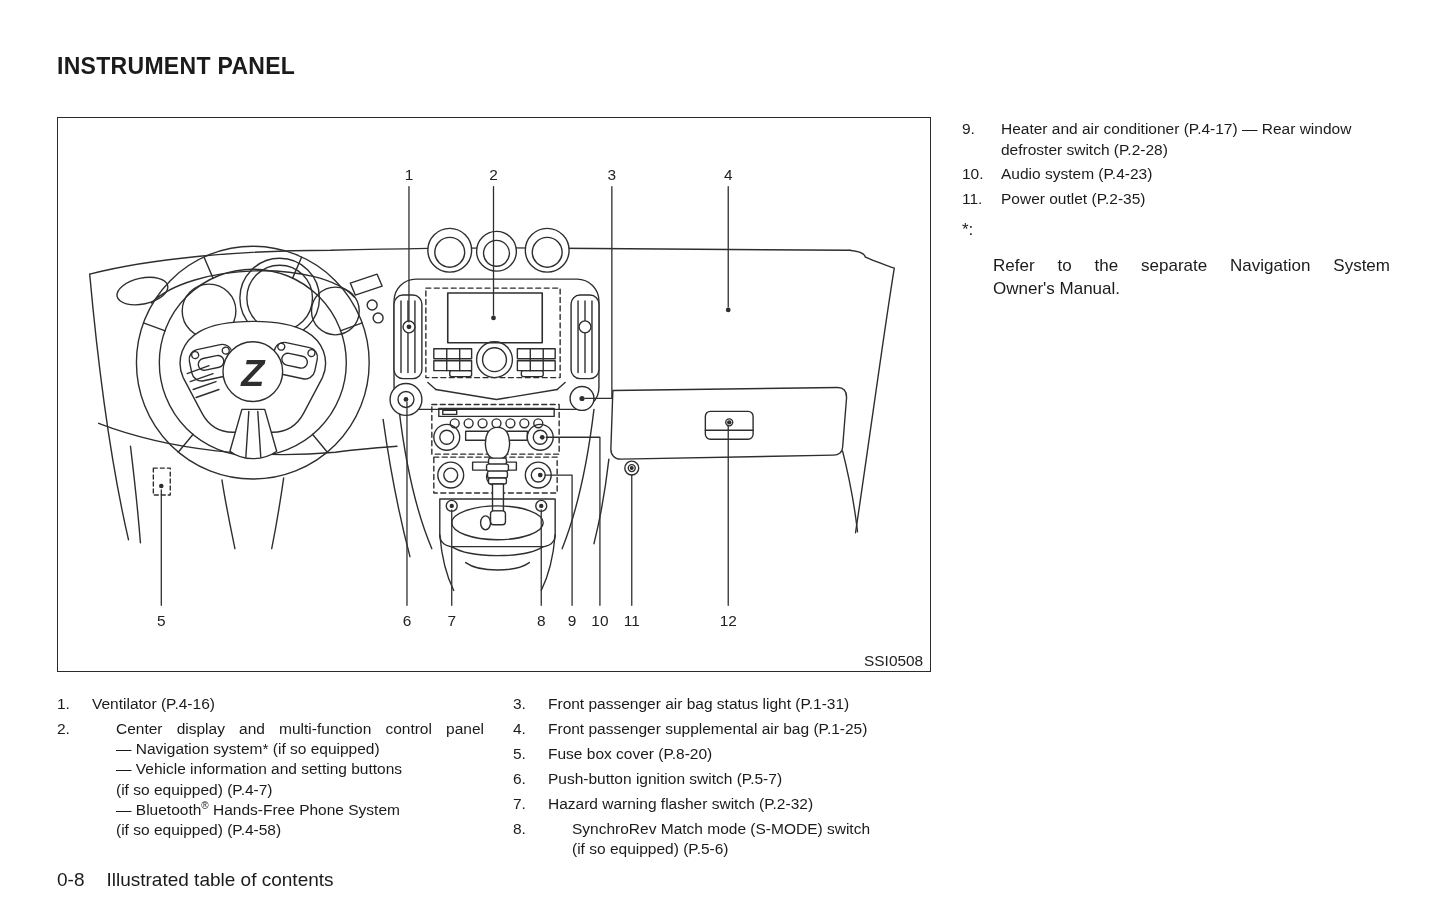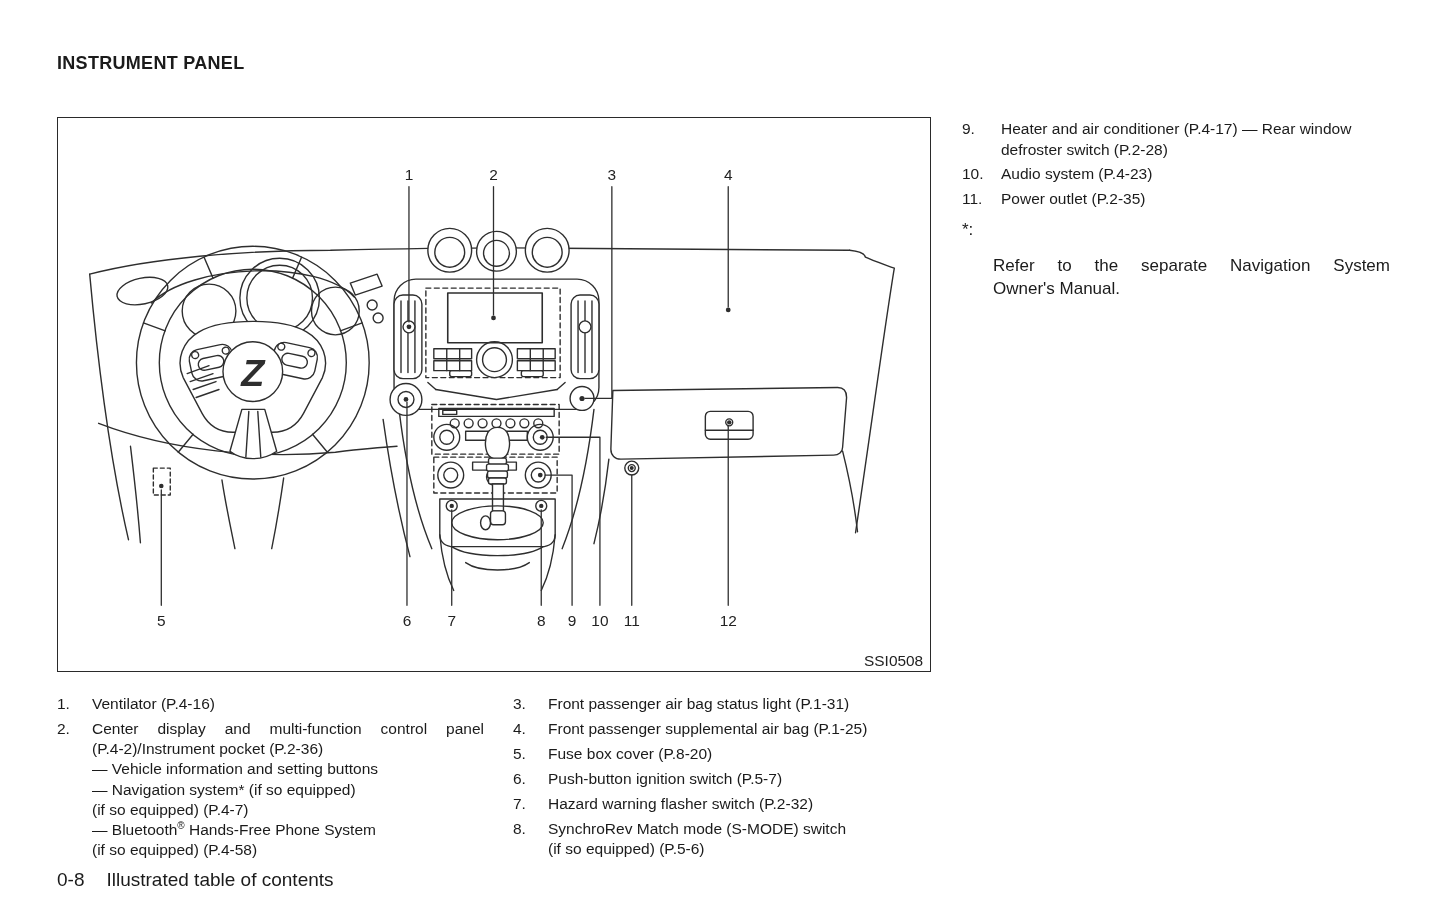--- a/index.html
+++ b/index.html
@@ -3,41 +3,41 @@
 <meta charset="utf-8">
 <style>
   html,body{margin:0;padding:0;}
   body{
     width:1445px;height:915px;background:#ffffff;position:relative;
     font-family:"Liberation Sans", sans-serif;color:#1b1b1b;
     -webkit-font-smoothing:antialiased;overflow:hidden;
   }
   .abs{position:absolute;}
   
-  #page-title{left:57px;top:53px;font-size:18px;font-weight:700;letter-spacing:.3px;}
+  #page-title{left:57px;top:53px;font-size:23px;font-weight:700;letter-spacing:.3px;}
   
   #figure-frame{left:57px;top:117px;width:872px;height:553px;border:1.5px solid #2a2a2a;background:#fff;}
   #figure-frame svg{position:absolute;left:0;top:0;width:100%;height:100%;}
   
   .ref-item{display:flex;font-size:15.5px;line-height:20.5px;margin-bottom:4px;}
   .ref-item .num{flex:0 0 39px;}
   .ref-item .txt{flex:1;}
   
   #sidebar-list{left:962px;top:119px;width:428px;}
   #sidebar-note{display:flex;margin-top:10px;font-size:17px;line-height:22.5px;}
   #sidebar-note .marker{flex:0 0 31px;}
   #sidebar-note .body{flex:1;margin-top:36px;}
   .jl{text-align:justify;text-align-last:justify;}
   
   #legend-left{left:57px;top:694px;width:427px;}
   #legend-right{left:513px;top:694px;width:425px;}
   .leg-item{display:flex;font-size:15.5px;line-height:20.2px;margin-bottom:4.8px;}
   .leg-item .num{flex:0 0 35px;}
   .leg-item .txt{flex:1;}
-  .leg-item .txt .ln{display:block;}
+  .leg-item .txt .ln{display:block;margin-left:24px;}
   sup.reg{font-size:10px;vertical-align:super;line-height:0;}
   
   #footer{left:57px;top:869px;font-size:19px;display:flex;align-items:baseline;}
   #footer .pagenum{font-weight:400;}
   #footer .section{font-weight:400;margin-left:22px;}
 </style>
 </head>
 <body>
 
 <div class="abs" id="page-title">INSTRUMENT PANEL</div>
@@ -302,23 +302,22 @@
 
 <div class="abs" id="legend-left">
   <div class="leg-item">
     <span class="num">1.</span>
     <span class="txt">Ventilator (P.4-16)</span>
   </div>
   <div class="leg-item">
     <span class="num">2.</span>
     <span class="txt">
       <span class="ln jl">Center display and multi-function control panel</span>
-      <span class="ln">(P.4-2)/Instrument pocket (P.2-36)</span>
+      <span class="ln">— Navigation system* (if so equipped)</span>
       <span class="ln">— Vehicle information and setting buttons</span>
-      <span class="ln">— Navigation system* (if so equipped)</span>
       <span class="ln">(if so equipped) (P.4-7)</span>
       <span class="ln"><span>— Bluetooth</span><sup class="reg">®</sup><span> Hands-Free Phone System</span></span>
       <span class="ln">(if so equipped) (P.4-58)</span>
     </span>
   </div>
 </div>
 
 <div class="abs" id="legend-right">
   <div class="leg-item">
     <span class="num">3.</span>

